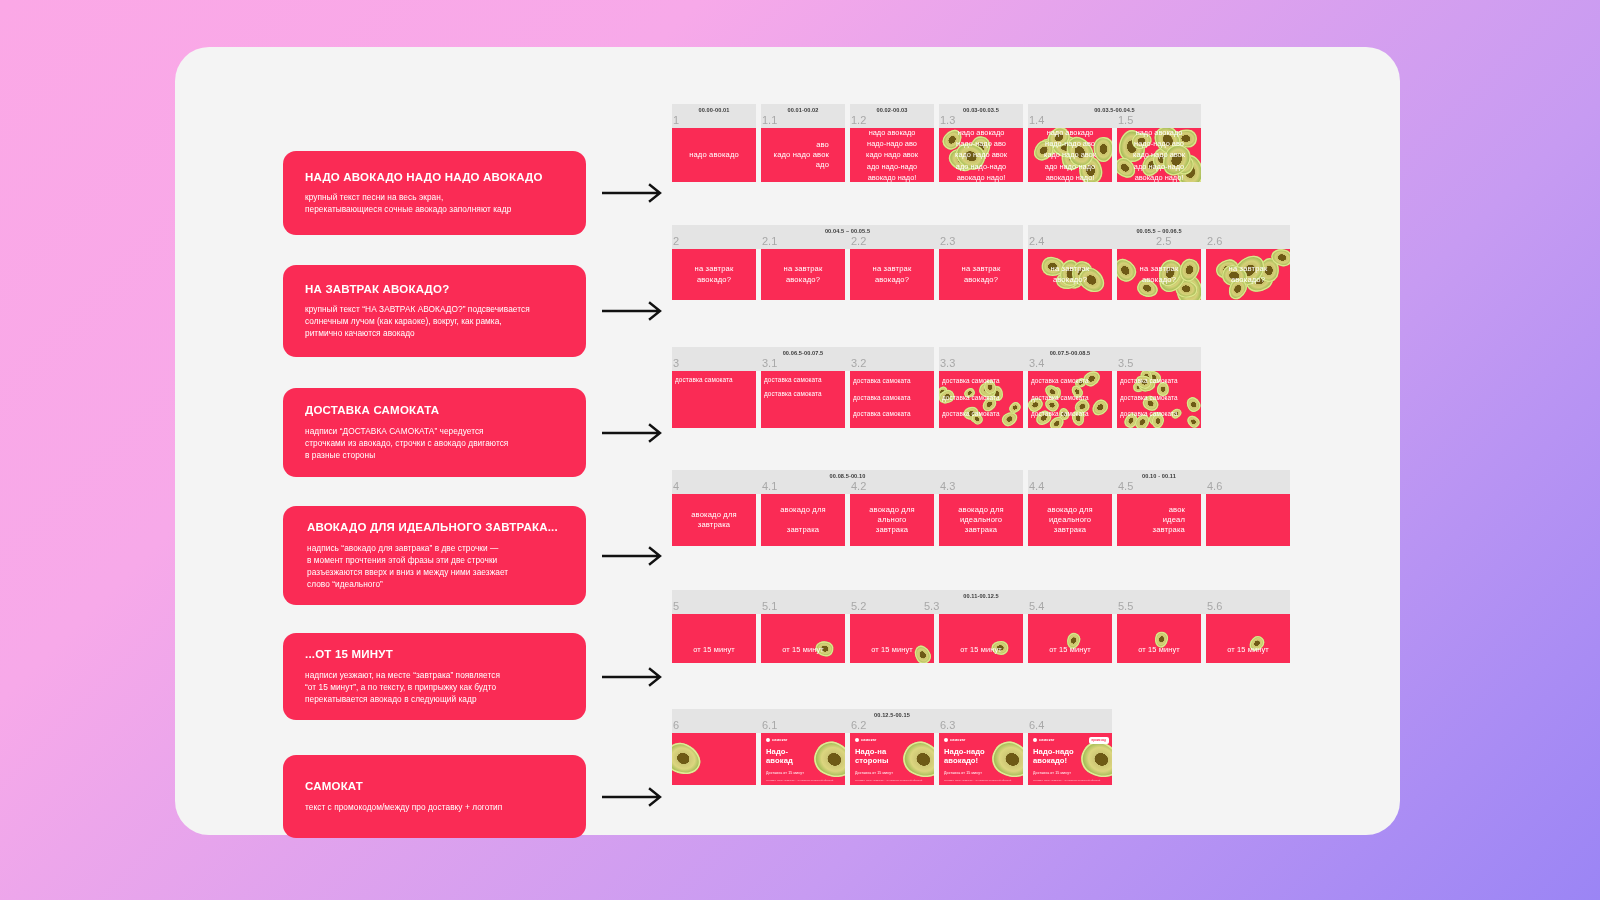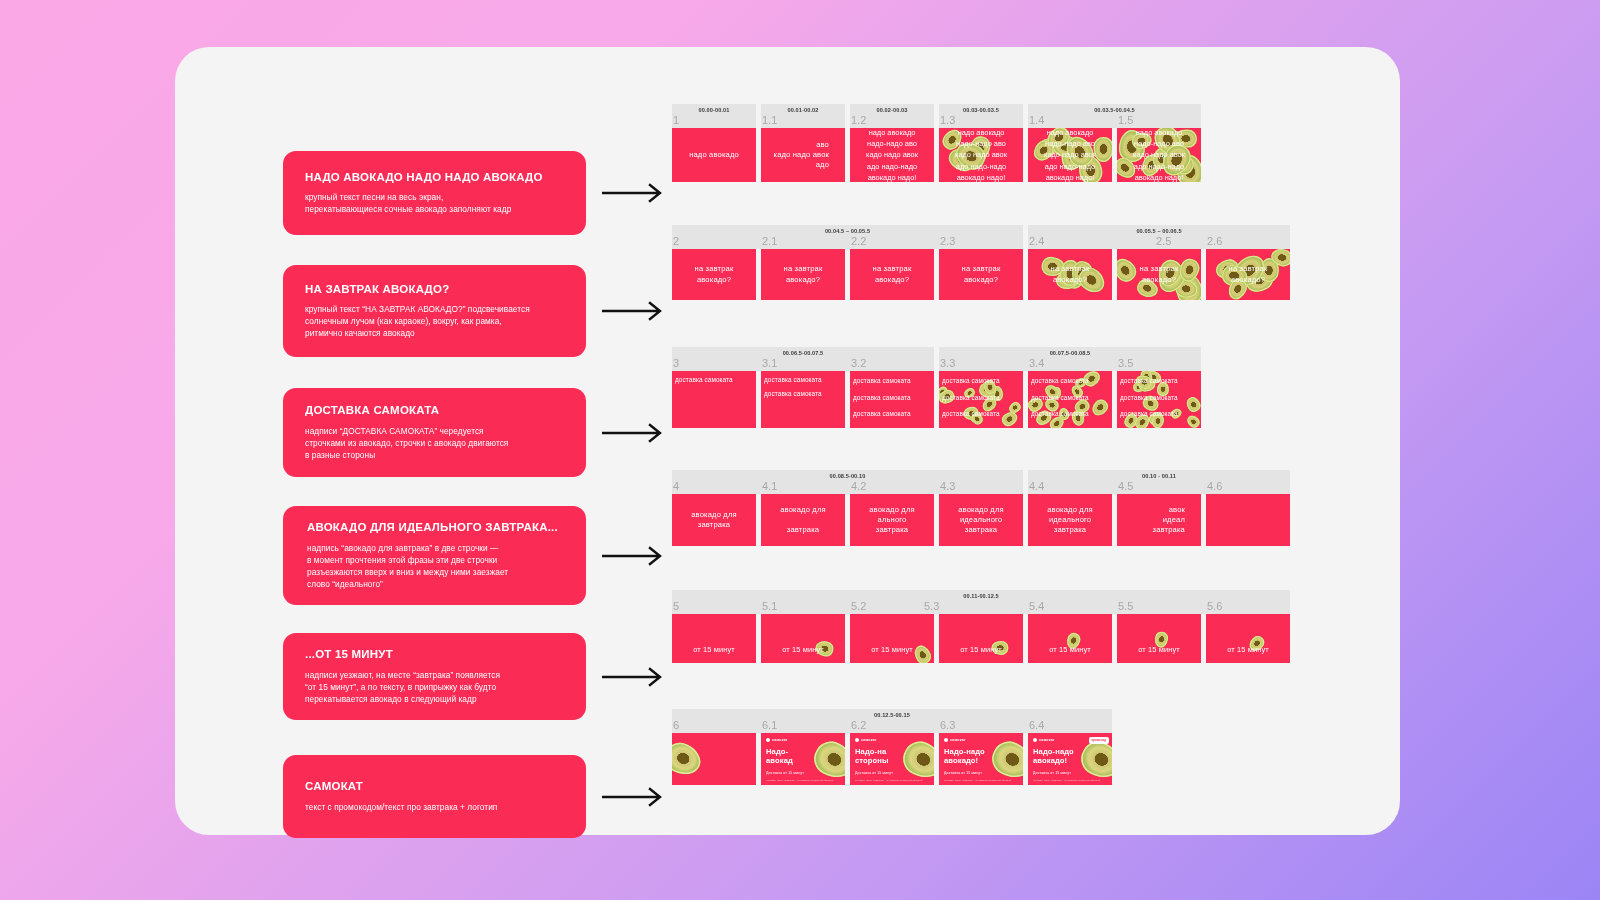--- a/index.html
+++ b/index.html
@@ -613,21 +613,21 @@
               <div class="avo" style="width: 13.4764px; height: 16.4412px; left: 44.4855px; top: 21.1417px; transform: rotate(225deg);"></div>
             </div>
             <div class="frame-txt" style="padding-bottom: 8px; font-size: 7.4px;">от 15 минут</div>
           </div>
         </div>
       </div>
     </div>
     <div class="row h6" style="top: 709px; left: 175px; width: 1225px;">
       <div class="desc-card" style="top: 46px; height: 83px;">
         <div class="desc-title">САМОКАТ</div>
-        <div class="desc-body">текст с промокодом/текст про завтрака + логотип</div>
+        <div class="desc-body">текст с промокодом/между про доставку + логотип</div>
       </div>
       <div class="arrow"><svg viewBox="0 0 64 20" width="64" height="20">
           <path d="M0 10 H57 M48 2 L58 10 L48 18" stroke="#111" stroke-width="2.4" fill="none" stroke-linecap="square"></path>
         </svg></div>
       <div class="strip">
         <div class="bands">
           <div class="band" style="left: 0px; width: 440px;">
             <div class="band-tc">00.12.5-00.15</div>
           </div>
         </div>

